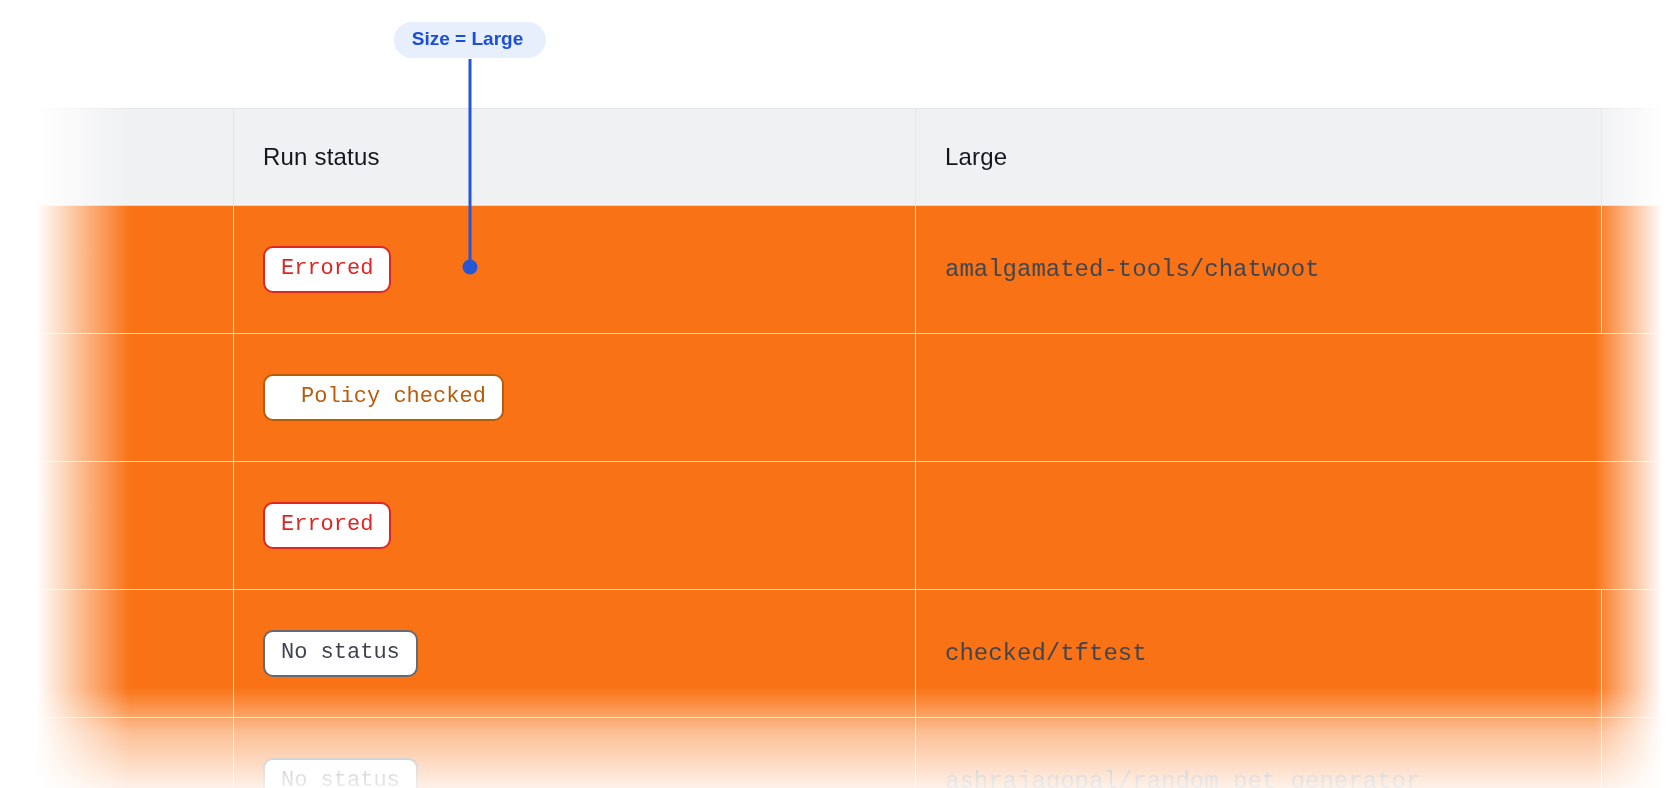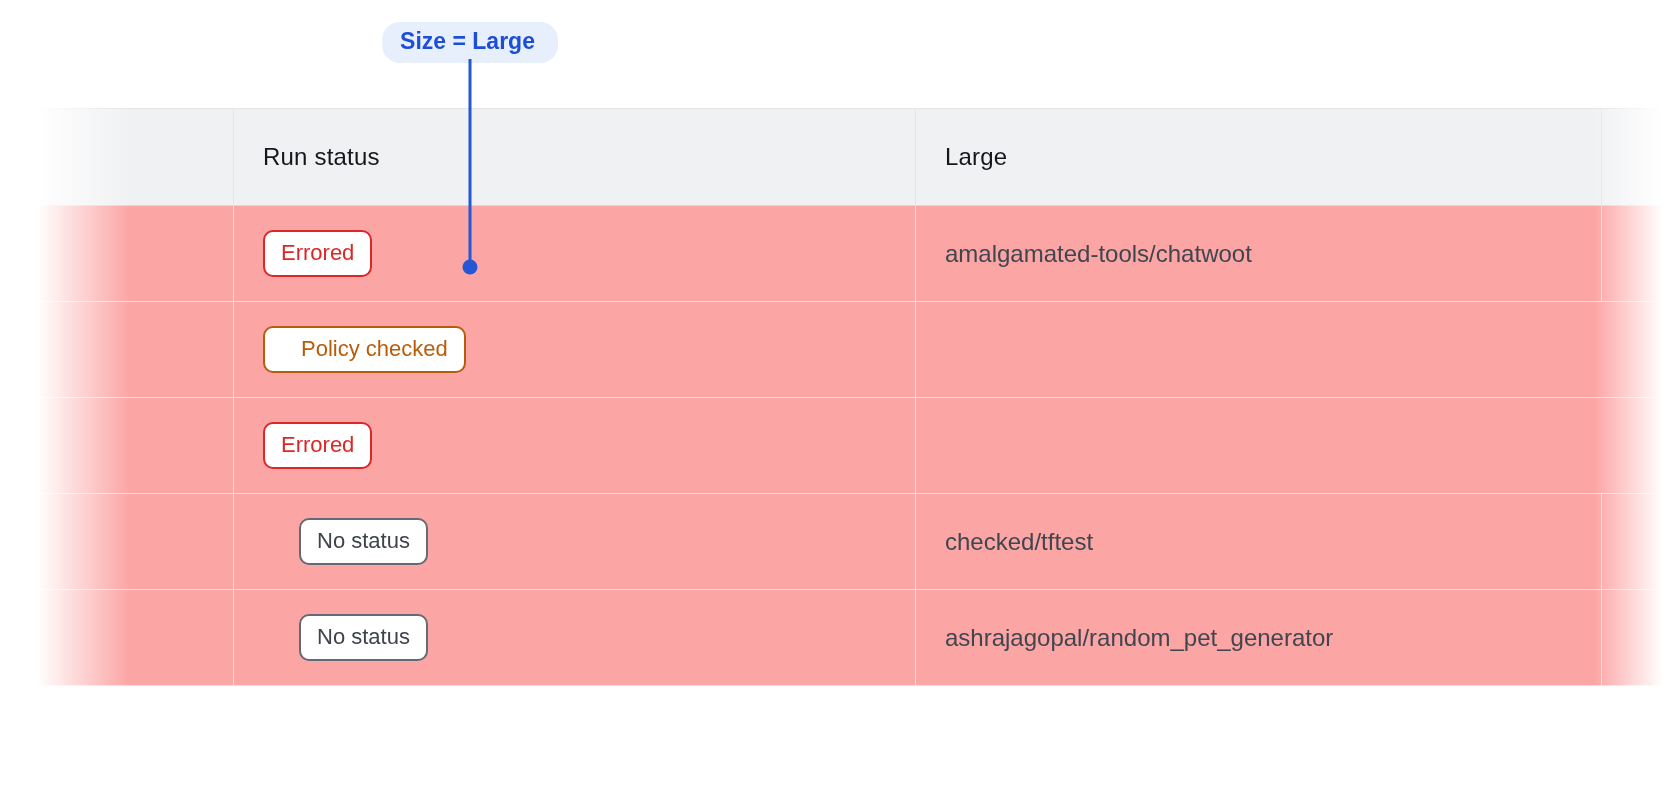--- a/index.html
+++ b/index.html
@@ -27,23 +27,24 @@
     grid-template-columns: 208px 682px 686px minmax(0, 1fr);
     align-items: stretch;
   }
   .t-row--header {
     height: 98px;
     background: var(--c-header-bg, #f0f1f3);
     border-top: 1px solid var(--c-grid-line, #e4e5e8);
     border-bottom: 1px solid #d9dadd;
   }
   .t-row--body {
-    height: 96px;
-    background: #fca5a5;
+    height: 128px;
+    background: #f97316;
     border-bottom: 1px solid var(--c-grid-line, #e4e5e8);
+    font-family: Liberation Mono, monospace;
   }
   .t-cell {
     display: flex;
     align-items: center;
     padding-left: 29px;
     overflow: hidden;
     white-space: nowrap;
   }
   .t-cell + .t-cell { border-left: 1px solid var(--c-grid-line, #e4e5e8); }
   .t-cell--spacer { padding-left: 0; }
@@ -67,34 +68,34 @@
     padding: 8px 16px;
     border: 2px solid currentColor;
     border-radius: 10px;
     font-size: 22px;
     font-weight: 500;
     line-height: 1.2;
     background: #ffffff;
   }
   .badge--error   { color: var(--c-error, #dc2726);   border-color: var(--c-error, #dc2726); }
   .badge--warning { color: var(--c-warning, #b85c0a); border-color: var(--c-warning, #b85c0a); padding-left: 36px; }
-  .badge--neutral { color: var(--c-neutral-text, #3e434c); border-color: var(--c-neutral-border, #646a75); margin-left: 36px; }
+  .badge--neutral { color: var(--c-neutral-text, #3e434c); border-color: var(--c-neutral-border, #646a75); }
 
   
   .callout {
     position: absolute;
     top: 22px;
     left: 470px;
     transform: translateX(-50%);
     z-index: 2;
     padding: 6px 23px 8px 18px;
     border-radius: 18px;
     background: var(--c-callout-bg, #e7effc);
     color: var(--c-callout-text, #1c4ed8);
-    font-size: 23px;
+    font-size: 19px;
     font-weight: 700;
     white-space: nowrap;
   }
   .pointer-line {
     position: absolute;
     top: 59px;
     left: 470px;
     transform: translateX(-50%);
     width: 3px;
     height: 201px;

